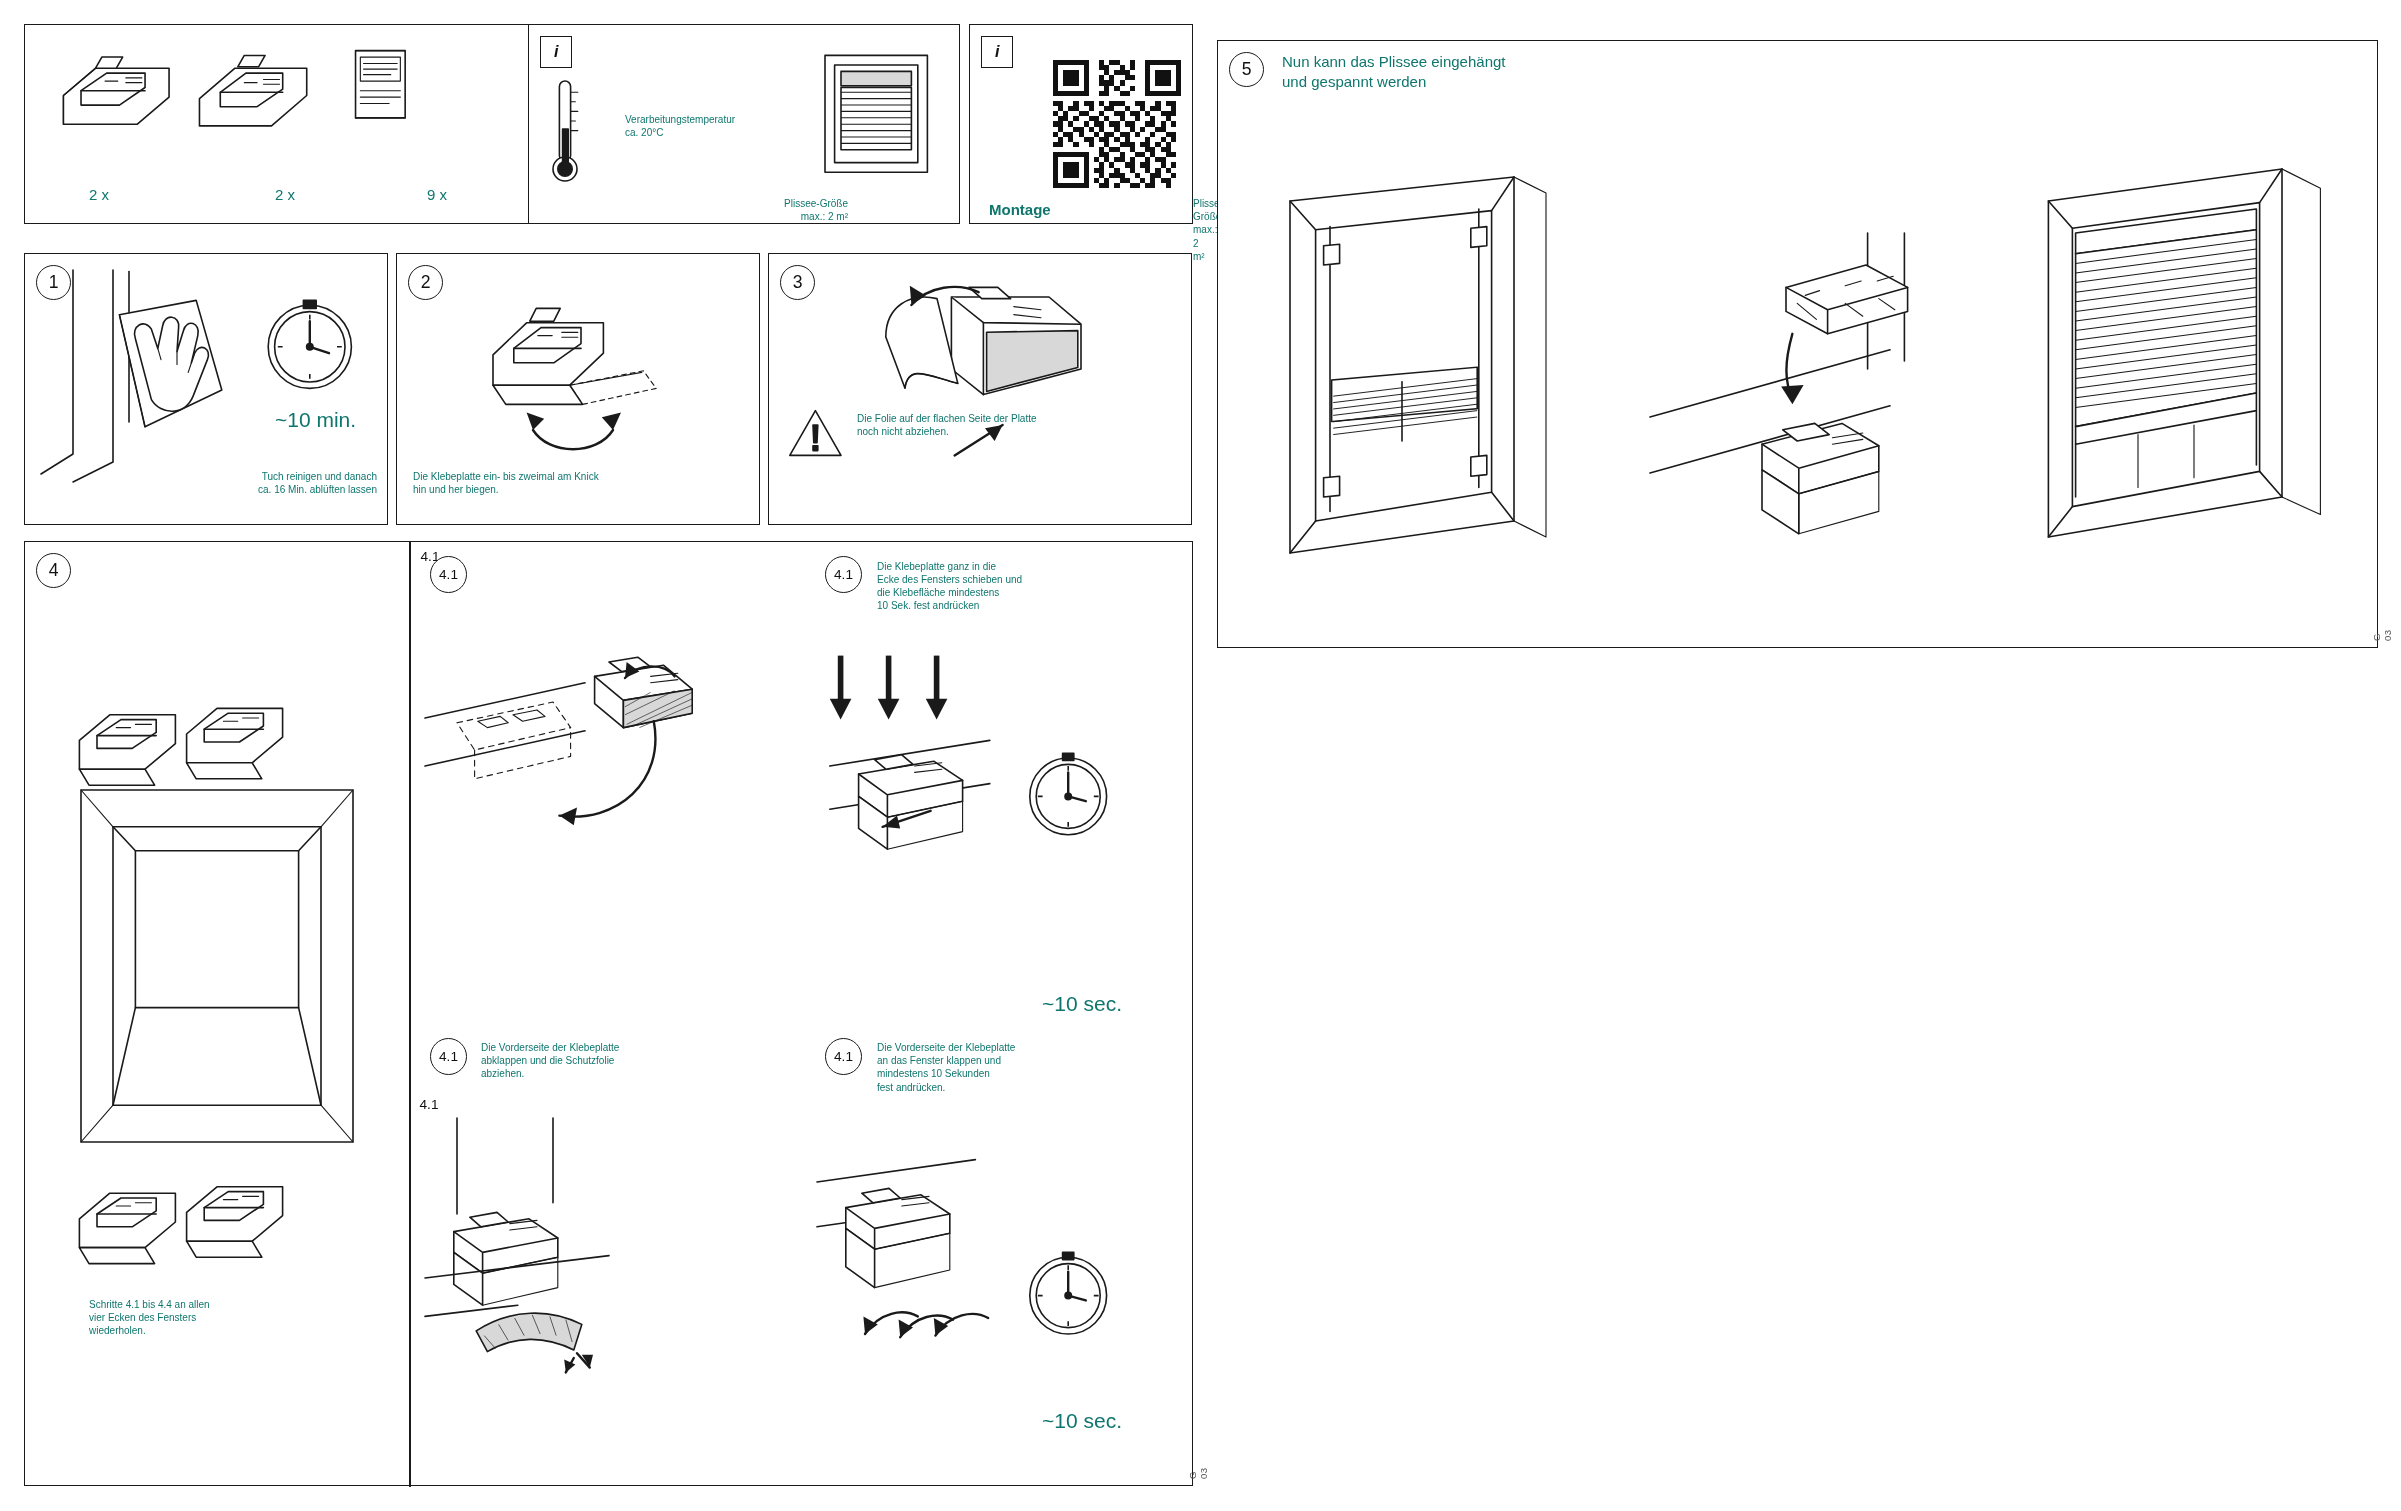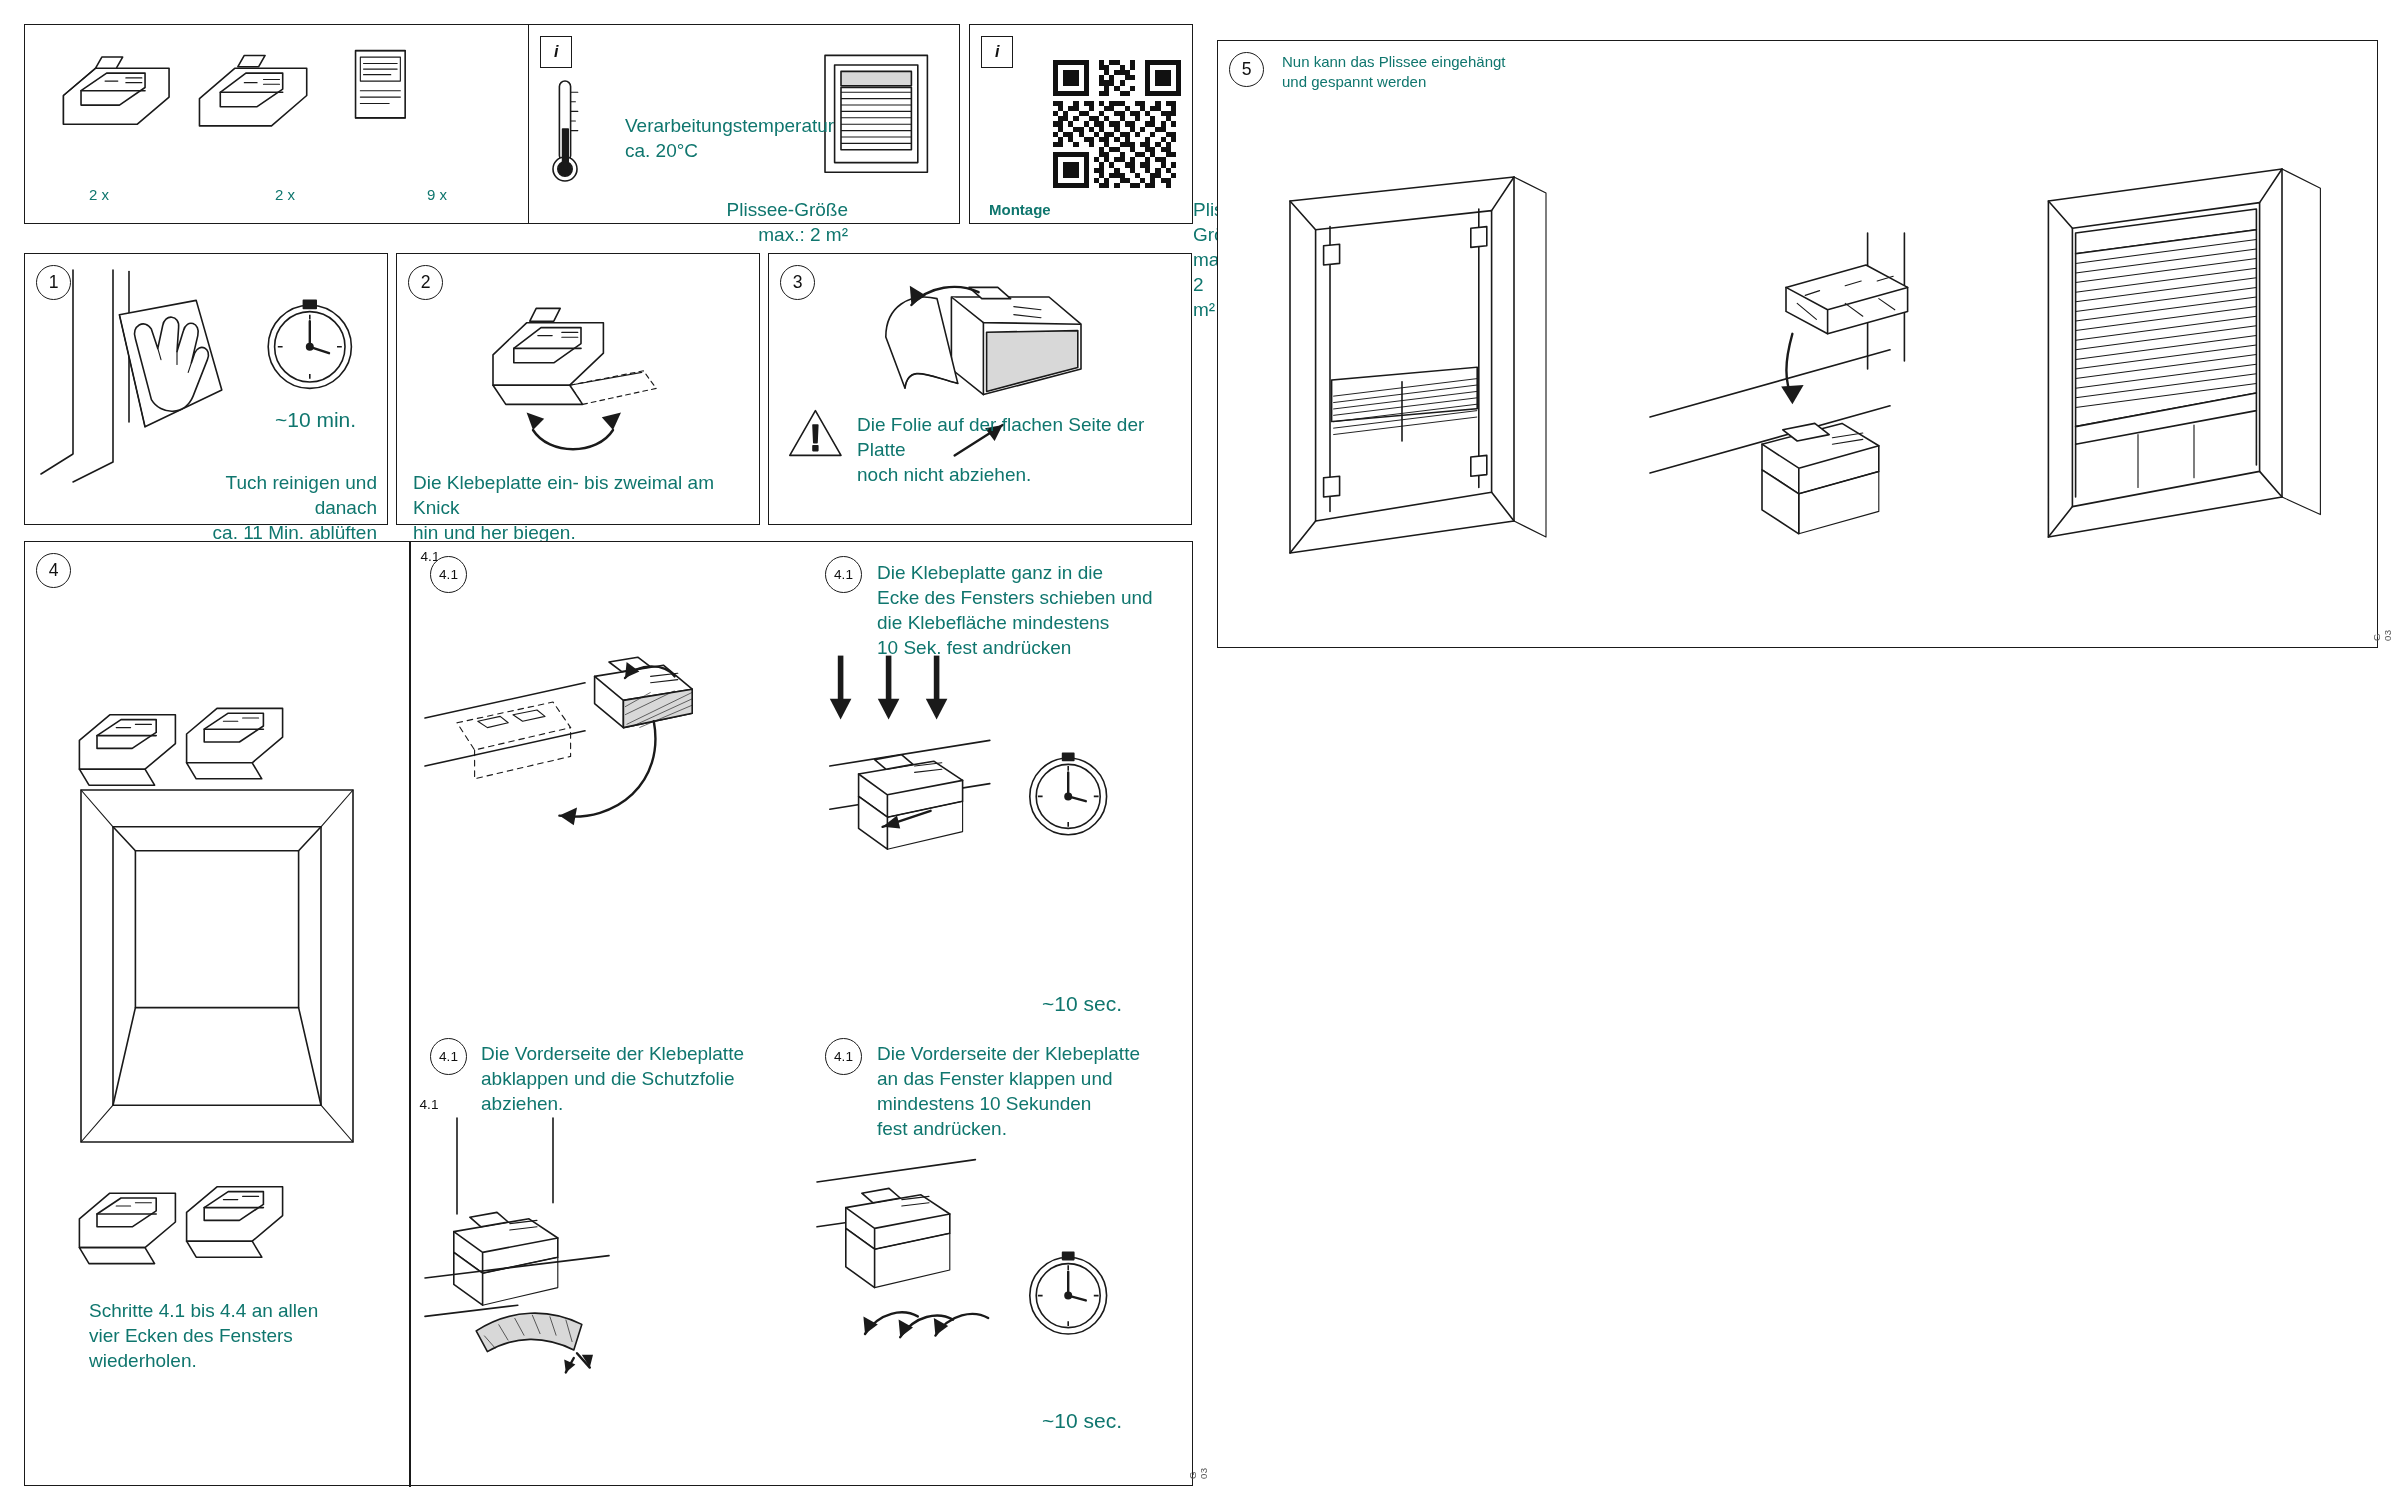--- a/index.html
+++ b/index.html
@@ -15,21 +15,21 @@
   }
   .sheet { position: absolute; inset: 0; }
 
   .box {
     position: absolute;
     border: 1.6px solid #1a1a1a;
     background: #ffffff;
   }
 
   .txt { position: absolute; font-size: 15px; line-height: 1.32; color: #0f766e; white-space: pre-line; }
-  .txt.small { font-size: 19px; }
+  .txt.small { font-size: 10px; }
   .txt.big { font-size: 21px; }
   .txt.bold { font-weight: bold; }
   .txt.center { text-align: center; }
 
   .circnum {
     position: absolute;
     border: 1.6px solid #1a1a1a;
     border-radius: 50%;
     display: flex; align-items: center; justify-content: center;
     font-size: 17.6px;
@@ -317,21 +317,21 @@
         <circle class="fillk" cx="56" cy="56" r="4"></circle>
         <g stroke="#1a1a1a" stroke-width="2">
           <path d="M56 16 L56 22 M96 56 L90 56 M56 96 L56 90 M16 56 L22 56"></path>
         </g>
       </g>
     </svg>
     <div class="txt big" style="left:250px; top:152px;">~10 min.</div>
     <div class="txt small" style="left:175px; top:469px; width:0;">Tuch reinigen und danach
 ca. 10 Min. ablüften lassen</div>
     <div class="txt small" style="left:160px; top:216px; width:192px; text-align:right;">Tuch reinigen und danach
-ca. 11 Min. ablüften lassen</div>
+ca. 16 Min. ablüften lassen</div>
   </div>
 
   <div class="box" style="left:396px; top:253px; width:364px; height:272px;">
     <div class="circnum" style="left:11.2px; top:11.2px; width:35px; height:35px;">2</div>
     <svg width="364" height="224" viewBox="0 0 455 280" style="position:absolute; left:0; top:8px;">
       <g transform="translate(110,18)">
         <path class="fillw" d="M10 98 L52 58 L148 58 L148 96 L106 136 L10 136 Z"></path>
         <path class="fillw" d="M36 90 L70 64 L120 64 L120 84 L86 108 L36 108 Z"></path>
         <path class="ln" d="M36 90 L120 90"></path>
         <path class="fillw" d="M56 56 L64 40 L94 40 L86 56 Z"></path>

